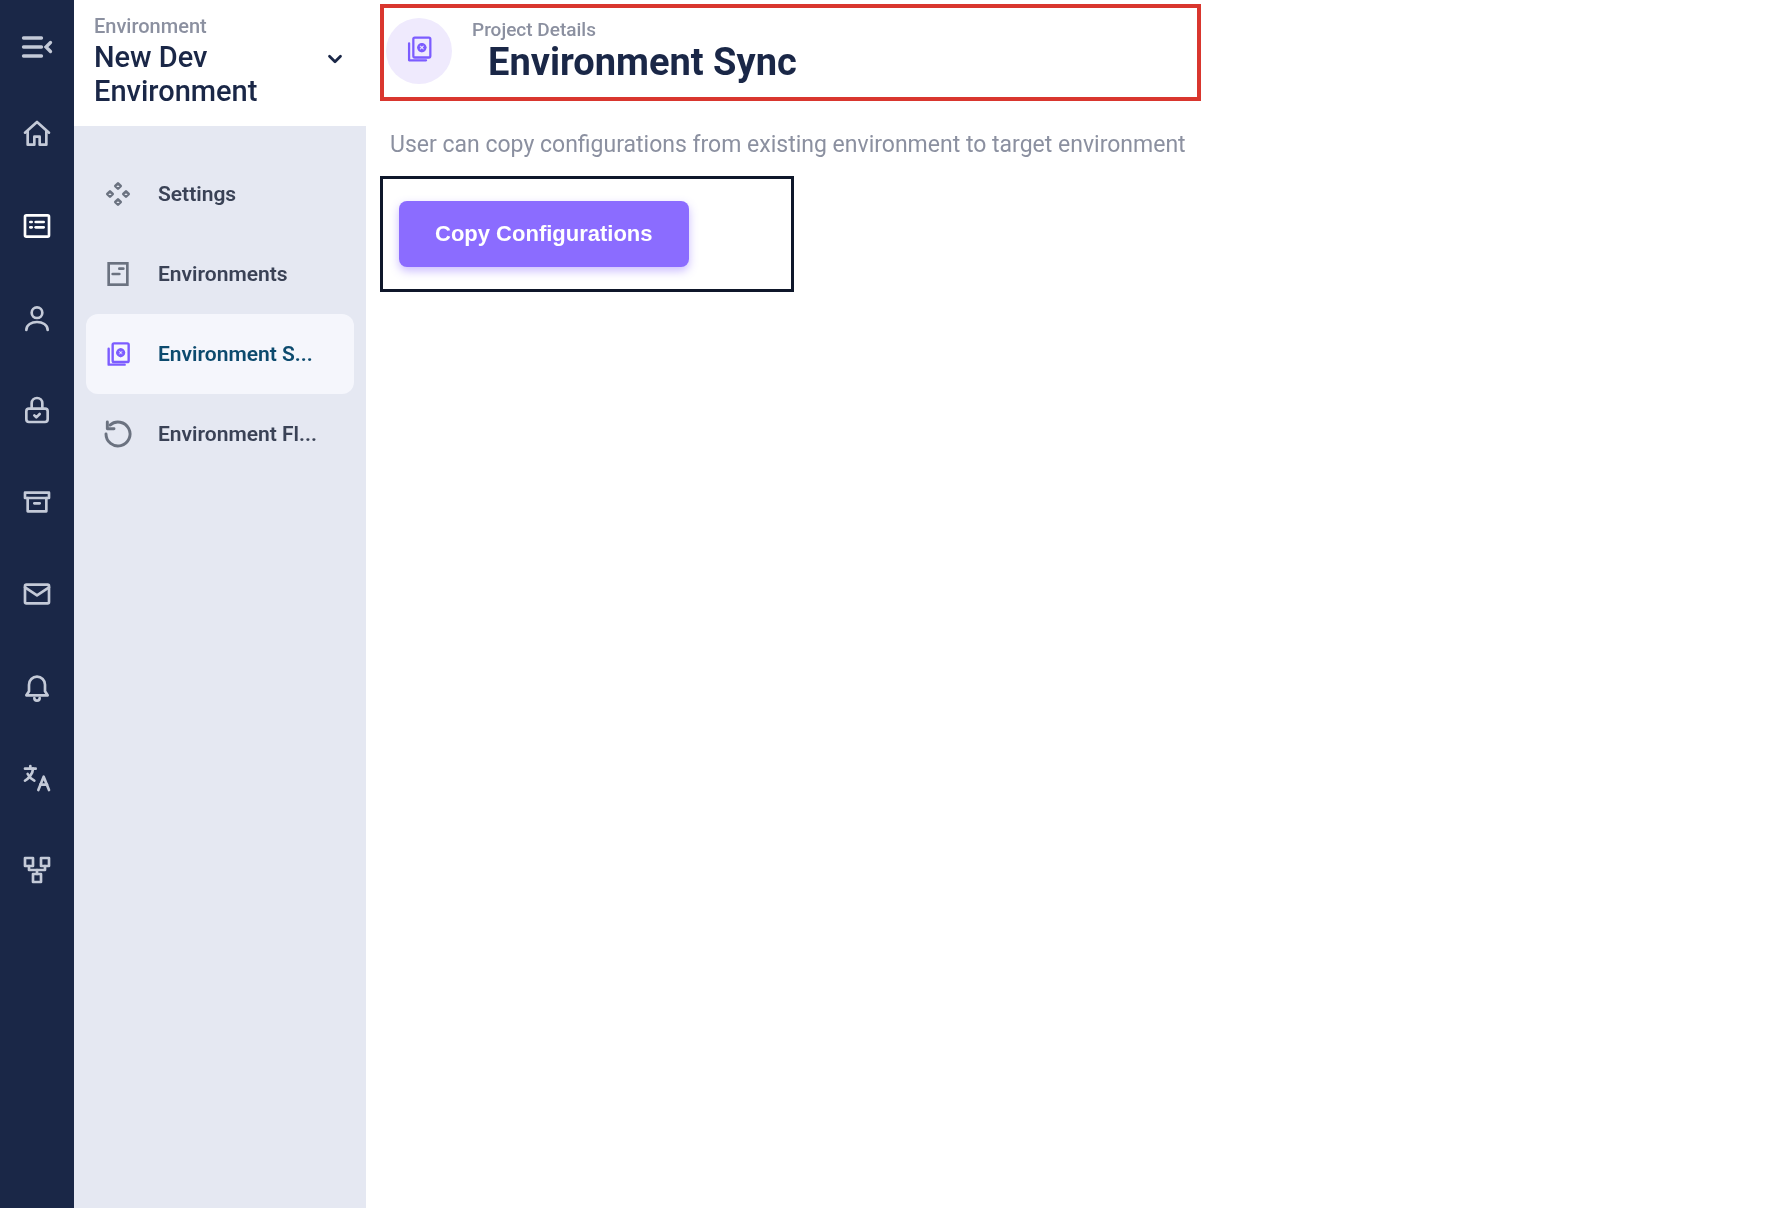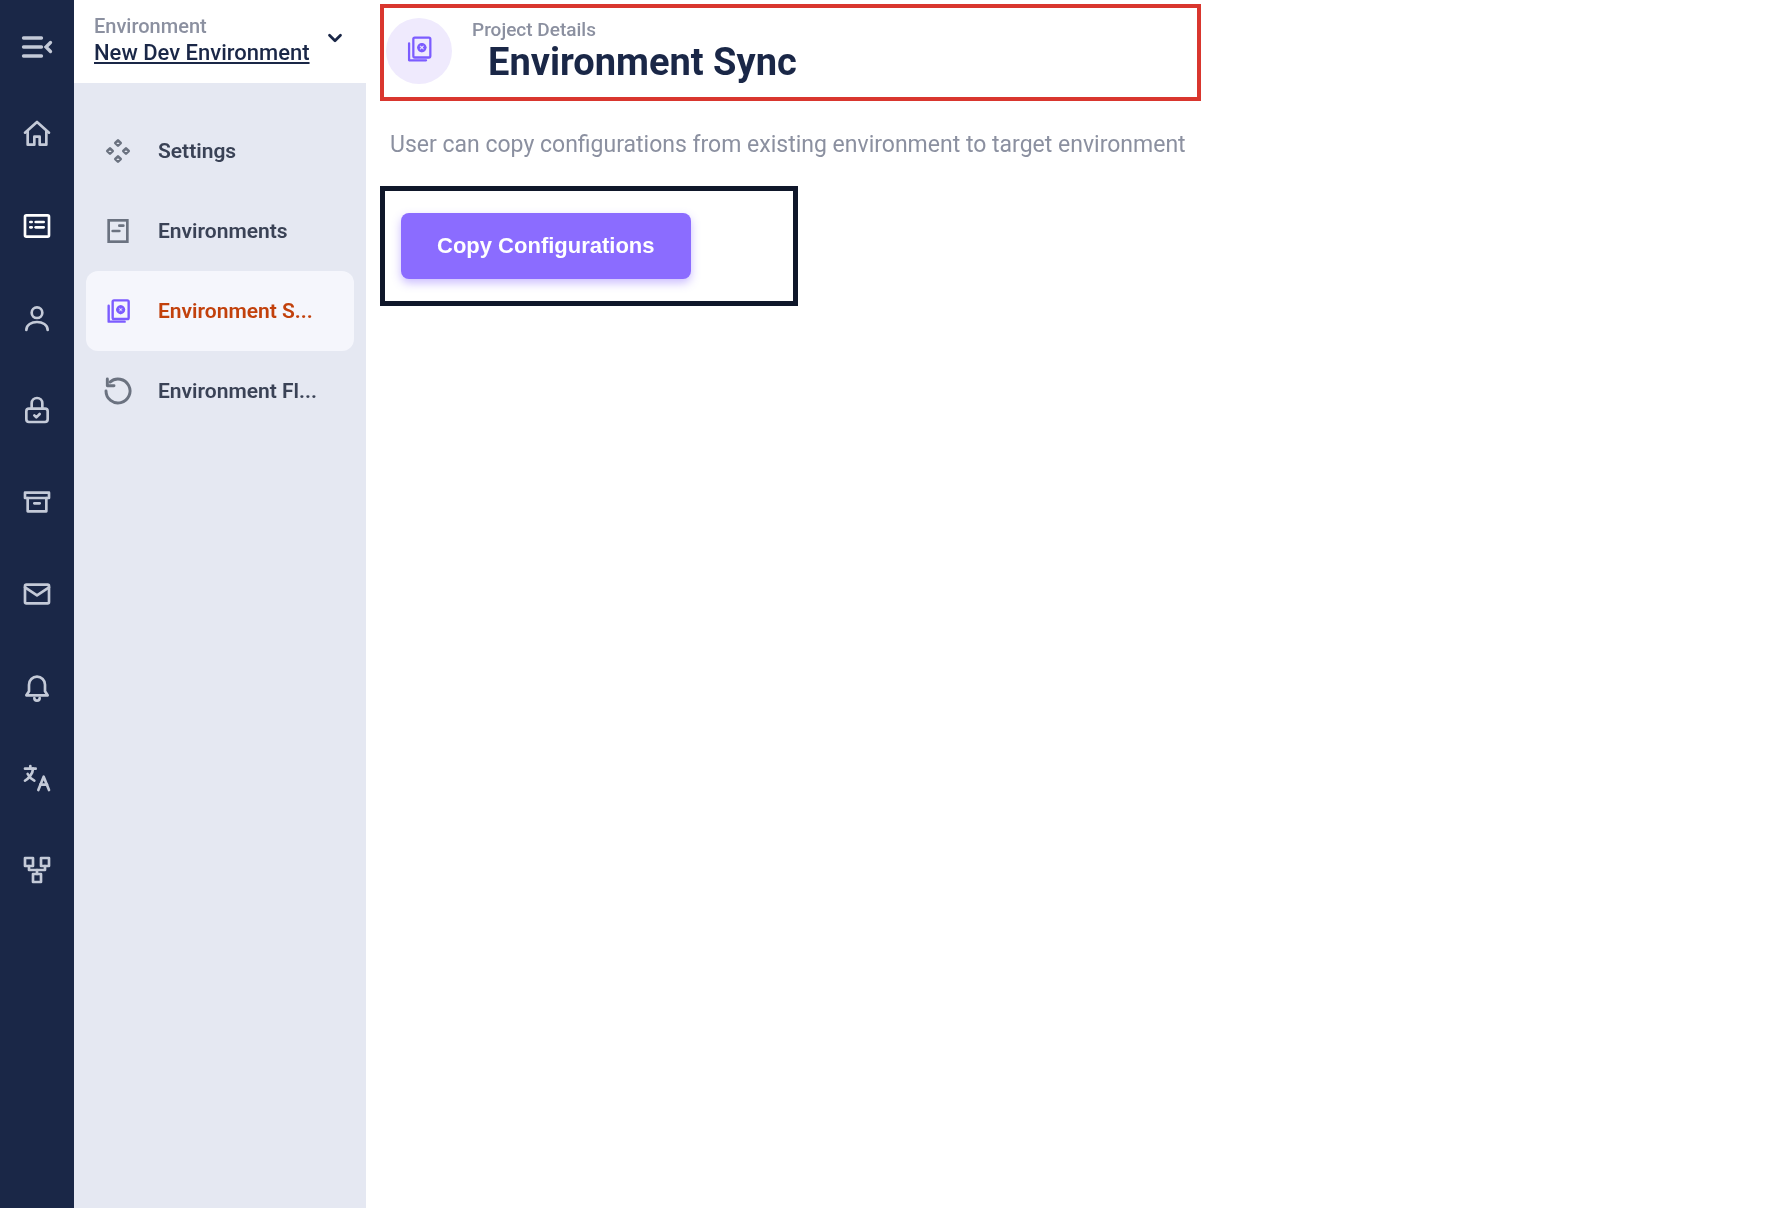--- a/index.html
+++ b/index.html
@@ -69,23 +69,22 @@
       flex-direction: column;
     }
     .env-label {
       color: #8b90a0;
       font-size: 20px;
       font-weight: 500;
       margin-bottom: 2px;
     }
     .env-name {
       color: #1a2747;
-      font-size: 22px;
+      font-size: 29px;
       font-weight: 500;
-      text-decoration: underline;
     }
     .env-chevron {
       color: #1a2747;
     }
 
     .nav-list {
       padding: 28px 12px 0 12px;
       display: flex;
       flex-direction: column;
     }
@@ -115,21 +114,21 @@
     .nav-item .nav-label {
       font-size: 21px;
       font-weight: 600;
       color: #3a4256;
       white-space: nowrap;
       overflow: hidden;
       text-overflow: ellipsis;
       max-width: 170px;
     }
     .nav-item.active .nav-label {
-      color: #c2410c;
+      color: #0c4a6e;
     }
 
     
     .main {
       flex: 1;
       padding: 0 30px 0 14px;
       position: relative;
     }
 
     .header-block {
@@ -170,22 +169,22 @@
 
     .description {
       margin-top: 30px;
       margin-left: 10px;
       font-size: 23px;
       color: #8b90a0;
       font-weight: 400;
     }
 
     .action-block {
-      margin-top: 28px;
-      border: 5px solid #0f172a;
+      margin-top: 18px;
+      border: 3px solid #0f172a;
       padding: 22px 102px 22px 16px;
       display: inline-block;
     }
     .copy-btn {
       background: #8b6cff;
       color: #ffffff;
       border: none;
       border-radius: 8px;
       padding: 20px 36px;
       font-size: 22px;

